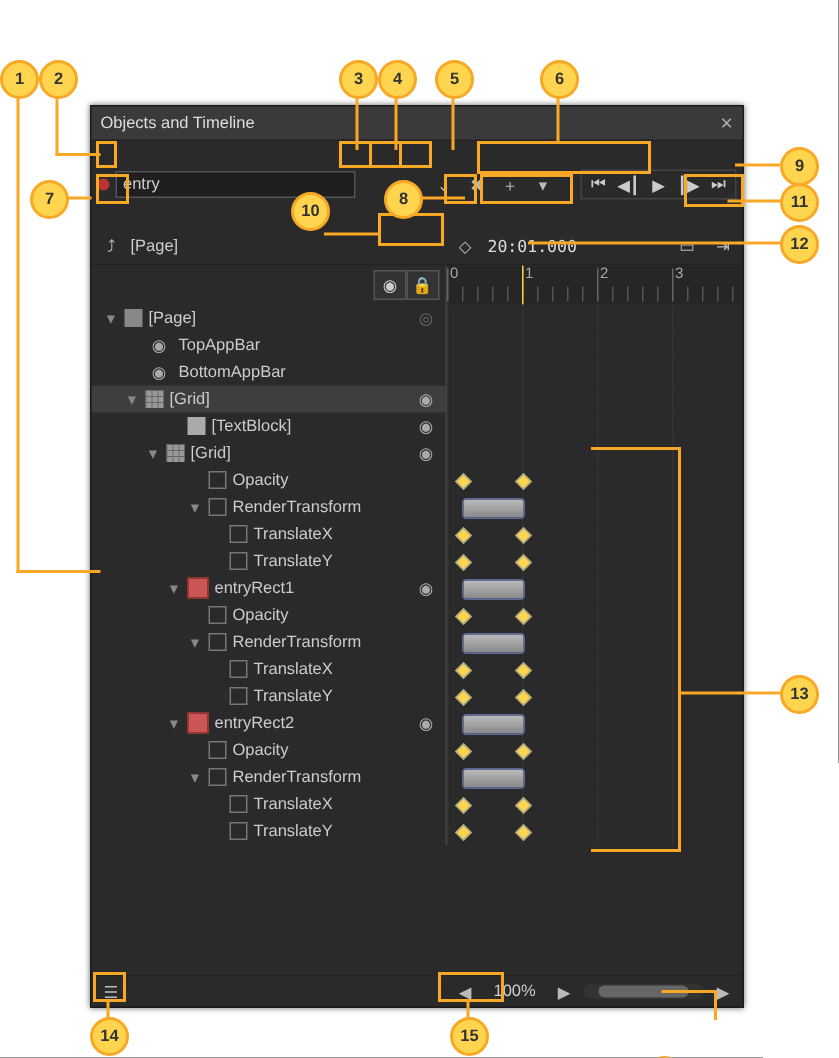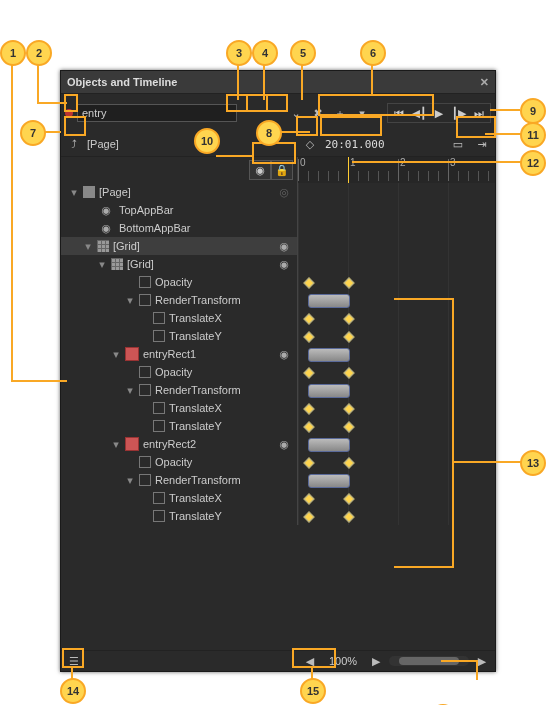--- a/index.html
+++ b/index.html
@@ -42,28 +42,27 @@
     width: 434px; height: 600px;
     background: #2a2a2a;
     border: 1px solid #1a1a1a;
     box-shadow: 0 0 4px rgba(0,0,0,.6);
     display:flex; flex-direction:column;
   }
   .titlebar {
     height:22px; background:#3a3a3a;
     display:flex; align-items:center; padding:0 6px;
     border-bottom:1px solid #222;
-    font-weight:bold;
   }
   .titlebar .title { flex:1; color:#ddd; }
   .titlebar .close { color:#aaa; cursor:pointer; }
 
   .sb-row {
     height:22px; display:flex; align-items:center;
-    padding:8px 4px; gap:4px;
+    padding:18px 4px; gap:4px;
   }
   .sb-row input[type=text] {
     background:#1f1f1f; border:1px solid #555; color:#ccc;
     height:16px; padding:0 4px; flex:0 0 150px;
     font-size:11px;
   }
   .rec-dot { width:8px;height:8px;border-radius:50%;background:#b33; }
   .iconbtn {
     width:18px;height:18px;display:flex;align-items:center;justify-content:center;
     color:#bbb; cursor:pointer; font-size:11px;
@@ -319,20 +318,36 @@
           </div>
           <div class="track">
             <div style="position: absolute; left: 0px; top: 0px; bottom: 0px; width: 1px; background: rgb(51, 51, 51);"></div>
             <div style="position: absolute; left: 50px; top: 0px; bottom: 0px; width: 1px; background: rgb(51, 51, 51);"></div>
             <div style="position: absolute; left: 100px; top: 0px; bottom: 0px; width: 1px; background: rgb(51, 51, 51);"></div>
             <div style="position: absolute; left: 150px; top: 0px; bottom: 0px; width: 1px; background: rgb(51, 51, 51);"></div>
           </div>
         </div>
         <div class="row">
           <div class="name">
+            <span class="depth" style="width: 46px;"></span>
+            <span class="tw "></span>
+            <span class="ico tb"></span>
+            <span>[TextBlock]</span>
+            <span style="flex: 1 1 0%;"></span>
+            <span class="eye"></span>
+          </div>
+          <div class="track">
+            <div style="position: absolute; left: 0px; top: 0px; bottom: 0px; width: 1px; background: rgb(51, 51, 51);"></div>
+            <div style="position: absolute; left: 50px; top: 0px; bottom: 0px; width: 1px; background: rgb(51, 51, 51);"></div>
+            <div style="position: absolute; left: 100px; top: 0px; bottom: 0px; width: 1px; background: rgb(51, 51, 51);"></div>
+            <div style="position: absolute; left: 150px; top: 0px; bottom: 0px; width: 1px; background: rgb(51, 51, 51);"></div>
+          </div>
+        </div>
+        <div class="row">
+          <div class="name">
             <span class="depth" style="width: 32px;"></span>
             <span class="tw open"></span>
             <span class="ico grid"></span>
             <span>[Grid]</span>
             <span style="flex: 1 1 0%;"></span>
             <span class="eye"></span>
           </div>
           <div class="track">
             <div style="position: absolute; left: 0px; top: 0px; bottom: 0px; width: 1px; background: rgb(51, 51, 51);"></div>
             <div style="position: absolute; left: 50px; top: 0px; bottom: 0px; width: 1px; background: rgb(51, 51, 51);"></div>

